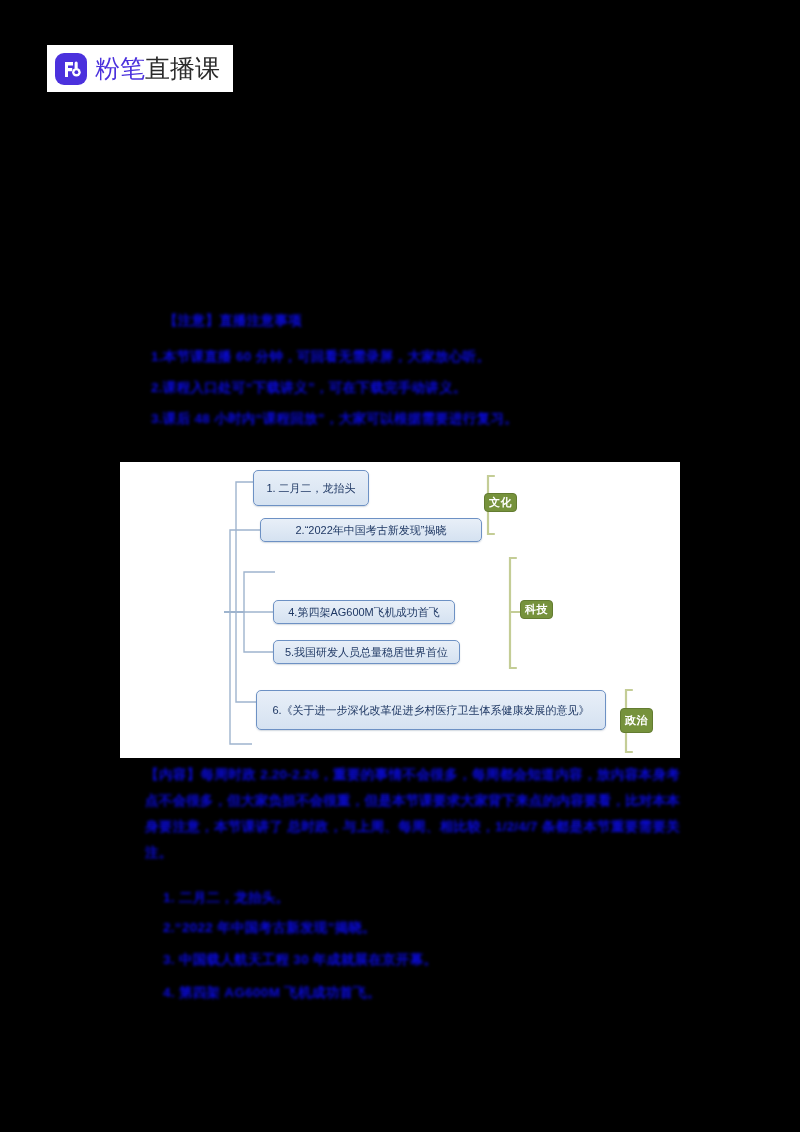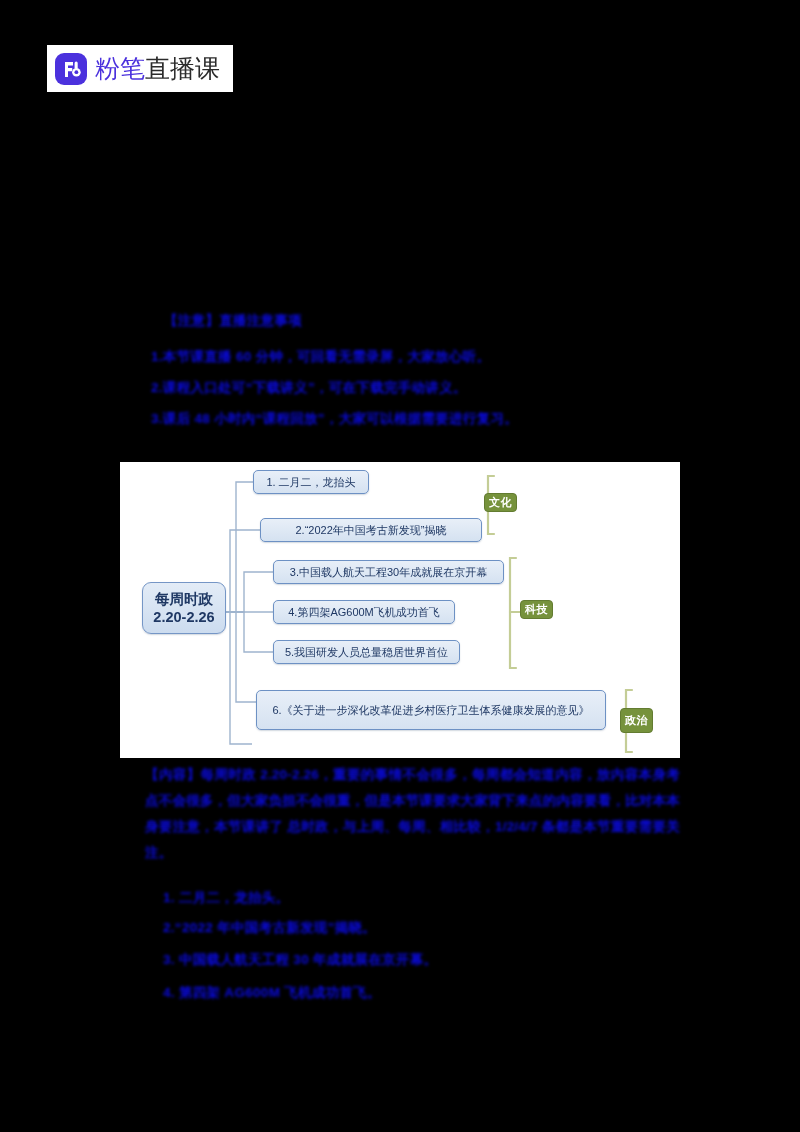--- a/index.html
+++ b/index.html
@@ -171,36 +171,29 @@
       <path d="M368 43 H378"></path>
 
       <path d="M396 96 H390 V206 H396"></path>
       <path d="M390 150 H400"></path>
 
       <path d="M512 228 H506 V290 H512"></path>
       <path d="M506 258 H516"></path>
     </g>
   </svg>
 
-  <div class="node node-root" style="left:22px; top:120px; width:84px; height:52px;">
-    <span>每周时政</span>
-    <span>2.20-2.26</span>
-  </div>
-
-  <div class="node" style="left:133px; top:8px; width:116px; height:24px;">
+
+  <div class="node" style="left:133px; top:8px; width:116px; height:36px;">
     <span>1. 二月二，龙抬头</span>
   </div>
 
   <div class="node" style="left:140px; top:56px; width:222px; height:24px;">
     <span>2.“2022年中国考古新发现”揭晓</span>
   </div>
 
-  <div class="node" style="left:153px; top:98px; width:231px; height:24px;">
-    <span>3.中国载人航天工程30年成就展在京开幕</span>
-  </div>
 
   <div class="node" style="left:153px; top:138px; width:182px; height:24px;">
     <span>4.第四架AG600M飞机成功首飞</span>
   </div>
 
   <div class="node" style="left:153px; top:178px; width:187px; height:24px;">
     <span>5.我国研发人员总量稳居世界首位</span>
   </div>
 
   <div class="node" style="left:136px; top:228px; width:350px; height:40px;">

